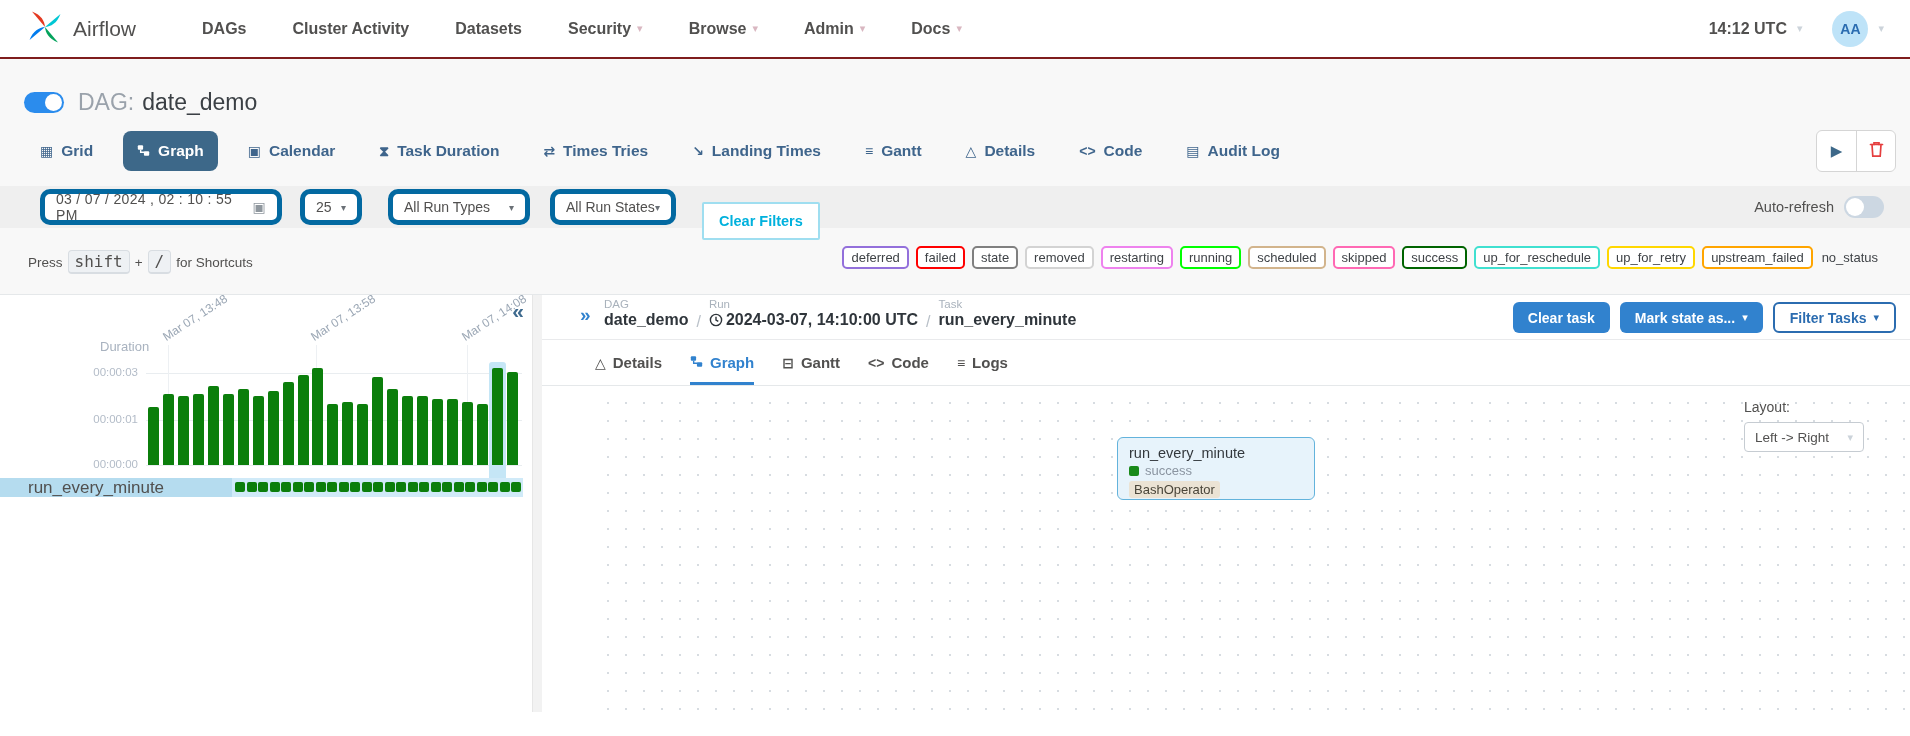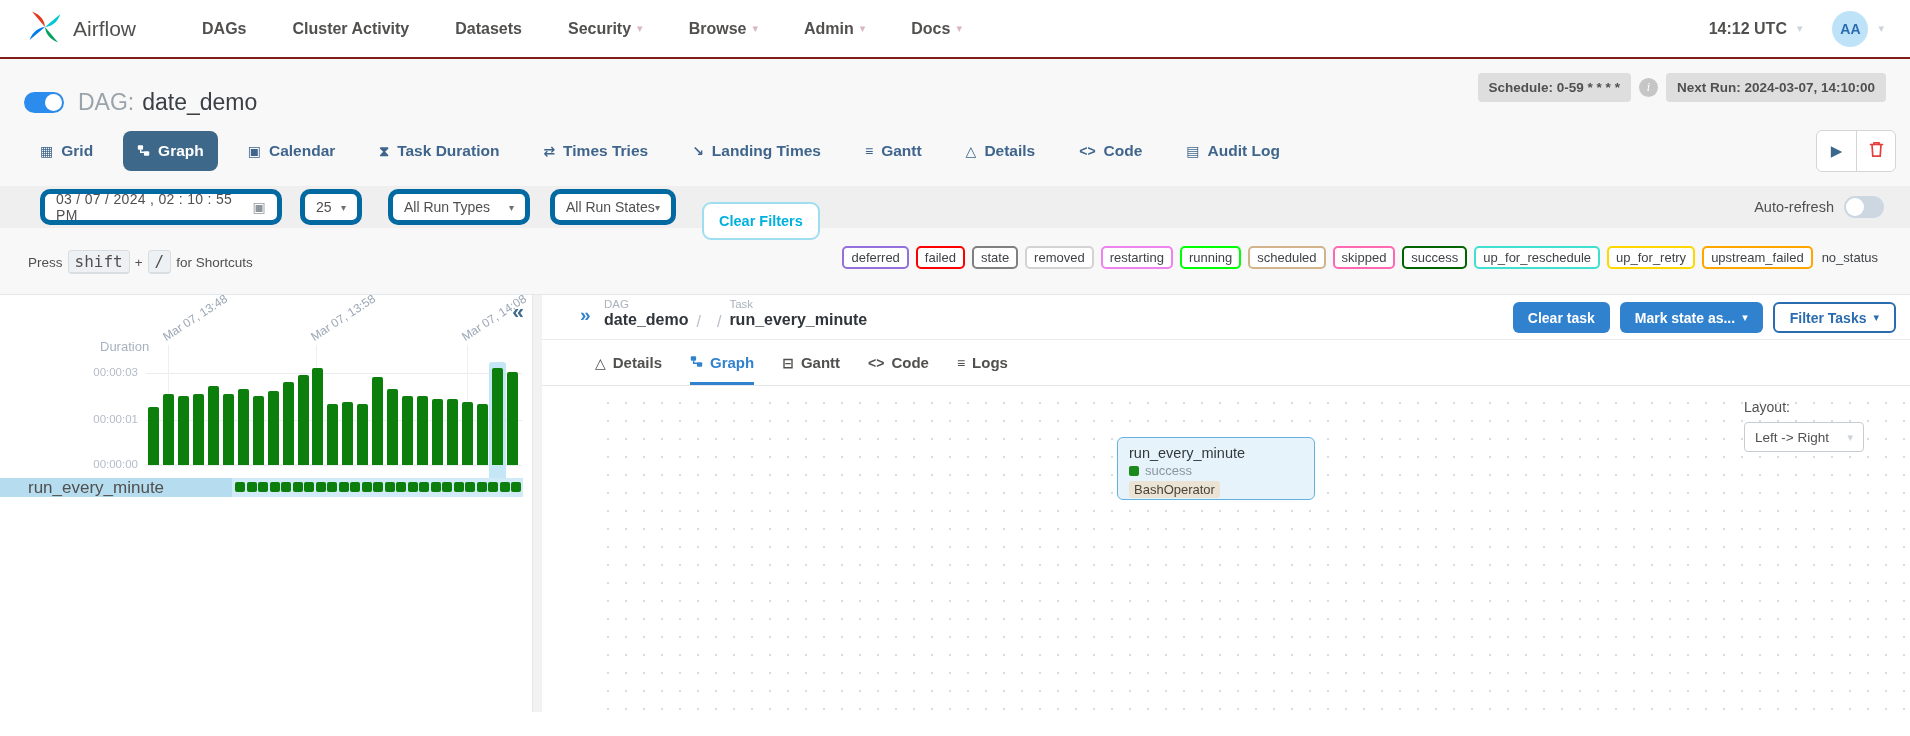--- a/index.html
+++ b/index.html
@@ -43,21 +43,21 @@
   
   .filter-bar { margin-top:14px; height:42px; background:#efefef; display:flex; align-items:center; padding:0 26px 0 40px; }
   .fld { background:#fff; border:5px solid #0369a1; border-radius:10px; height:36px; display:flex; align-items:center; font-size:14px; color:#51504f; }
   .datetime-fld { width:242px; padding:0 11px; justify-content:space-between; letter-spacing:0.3px; }
   .cal-glyph { color:#8f979e; font-size:14px; }
   .sel { justify-content:space-between; padding:0 11px; cursor:pointer; }
   .sel .small-caret { color:#6b7177; font-size:10px; }
   .w-pagesize { width:62px; margin-left:18px; }
   .w-runtypes { width:142px; margin-left:26px; }
   .w-runstates { width:126px; margin-left:20px; }
-  .clear-filters { margin-left:26px; height:38px; padding:0 15px; background:#fff; border:2px solid #9fdef0; border-radius:9px; color:#00b1dd; font-weight:700; font-size:14.5px; display:flex; align-items:center; cursor:pointer;margin-top:28px; }
+  .clear-filters { margin-left:26px; height:38px; padding:0 15px; background:#fff; border:2px solid #9fdef0; border-radius:2px; color:#00b1dd; font-weight:700; font-size:14.5px; display:flex; align-items:center; cursor:pointer;margin-top:28px; }
   .autorefresh { margin-left:auto; display:flex; align-items:center; gap:10px; }
   .autorefresh-label { font-size:14.5px; color:#51504f; }
   .toggle-off { width:40px; height:22px; border-radius:11px; background:#ccd7e2; position:relative; cursor:pointer; }
   .toggle-off .knob { position:absolute; top:2px; left:2px; width:18px; height:18px; border-radius:50%; background:#fff; }
 
   
   .legend-row { display:flex; align-items:flex-start; padding:18px 30px 0 28px; height:66px; }
   .hint { display:flex; align-items:center; gap:5px; font-size:13.5px; color:#51504f; margin-top:4px; }
   kbd { font-family:"DejaVu Sans Mono",monospace; font-size:16px; background:#eef1f4; border:1px solid #d8dde2; border-bottom-width:2px; border-radius:4px; padding:1px 6px; color:#51504f; }
   .legend { margin-left:auto; display:flex; align-items:center; gap:7px; }
@@ -165,25 +165,20 @@
     </div>
   </header>
 
   <div class="band">
     <div class="dag-header">
       <div class="toggle on">
           <div class="knob"></div>
         </div>
       <span class="dag-prefix">DAG:</span>
       <span class="dag-id">date_demo</span>
-      <div class="header-badges">
-        <span class="gray-badge">Schedule: 0-59 * * * *</span>
-        <span class="info-circle">i</span>
-        <span class="gray-badge">Next Run: 2024-03-07, 14:10:00</span>
-      </div>
     </div>
 
     <div class="tabs-row" id="main-tabs">
       <div class="main-tab">
           <span class="icon">▦</span>
           <span>Grid</span>
         </div>
         <div class="main-tab active">
           <span class="icon"><svg viewBox="0 0 16 16" width="13" height="13">
               <rect x="1" y="1.5" width="6.5" height="5.5" rx="1.2" fill="currentColor"></rect>
@@ -374,20 +369,32 @@
 
     <div class="right-panel">
       <div class="run-header">
         <span class="expand-icon">»</span>
         <div class="breadcrumb">
           <div class="crumb">
             <span class="crumb-label">DAG</span>
             <span class="crumb-value">date_demo</span>
           </div>
           <span class="crumb-sep">/</span>
+          <div class="crumb">
+            <span class="crumb-label">Run</span>
+            <span class="crumb-value">
+              <span style="display:flex;align-items:center;">
+                <svg width="14" height="14" viewBox="0 0 14 14">
+                    <circle cx="7" cy="7" r="5.6" fill="none" stroke="#2f353b" stroke-width="1.4"></circle>
+                    <path d="M7 3.8V7l2.3 1.4" fill="none" stroke="#2f353b" stroke-width="1.4"></path>
+                  </svg>
+              </span>
+              <span>2024-03-07, 14:10:00 UTC</span>
+            </span>
+          </div>
           <span class="crumb-sep">/</span>
           <div class="crumb">
             <span class="crumb-label">Task</span>
             <span class="crumb-value">run_every_minute</span>
           </div>
         </div>
         <div class="run-buttons">
           <div class="btn-blue">Clear task</div>
           <div class="btn-blue">
             <span>Mark state as...</span>

